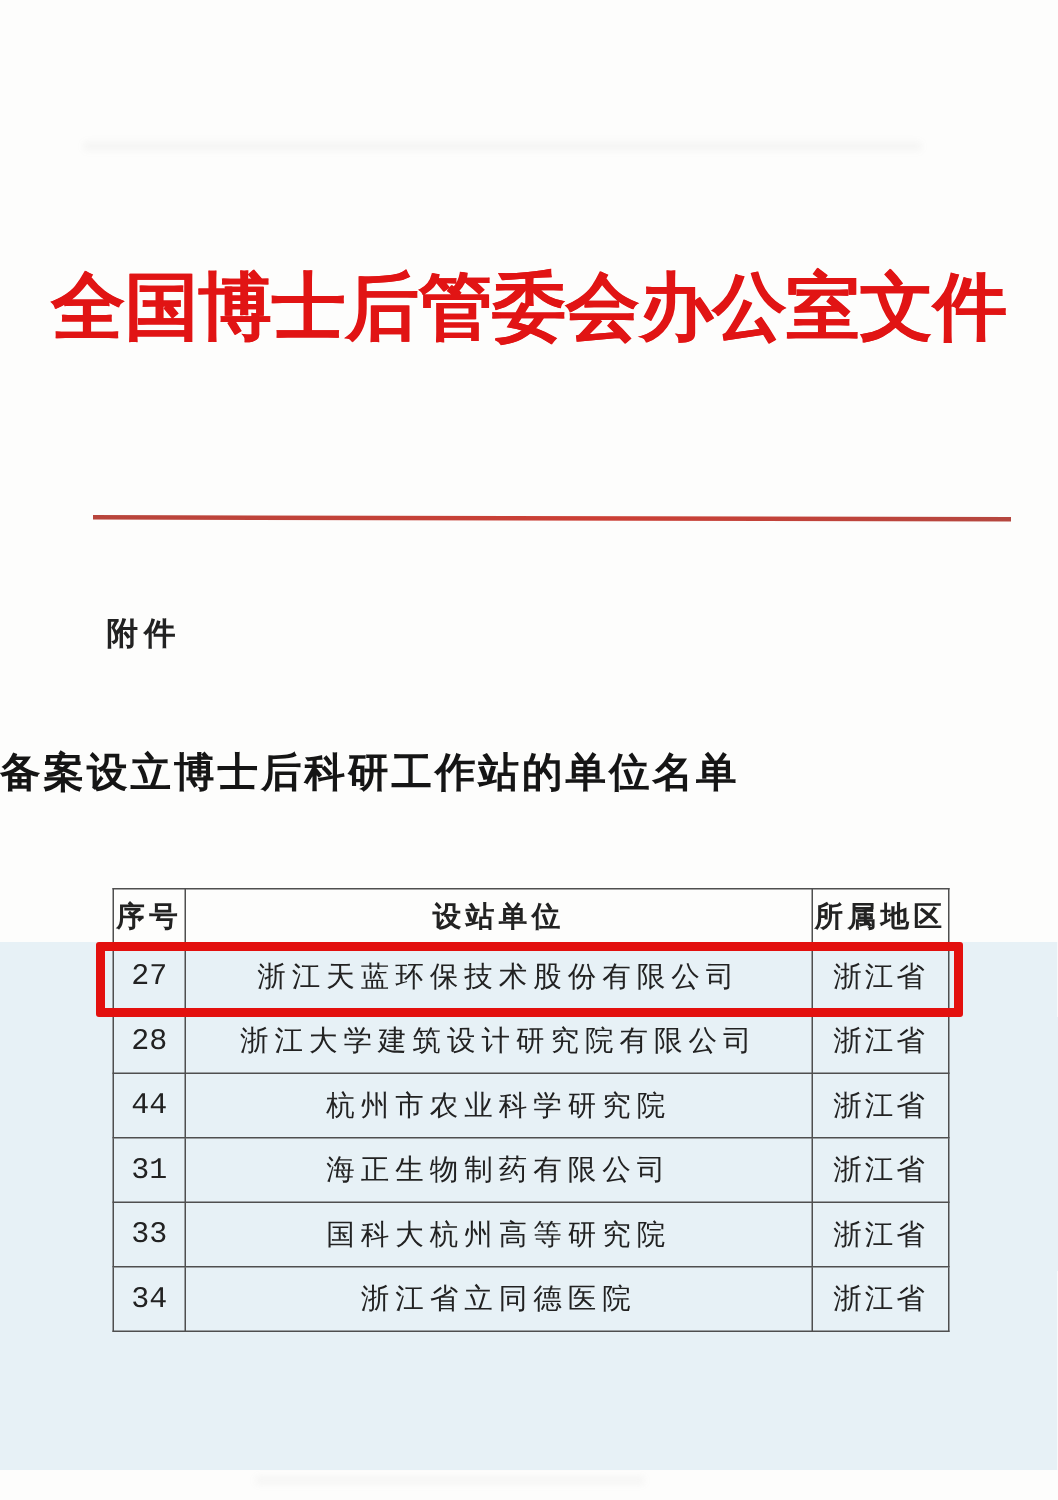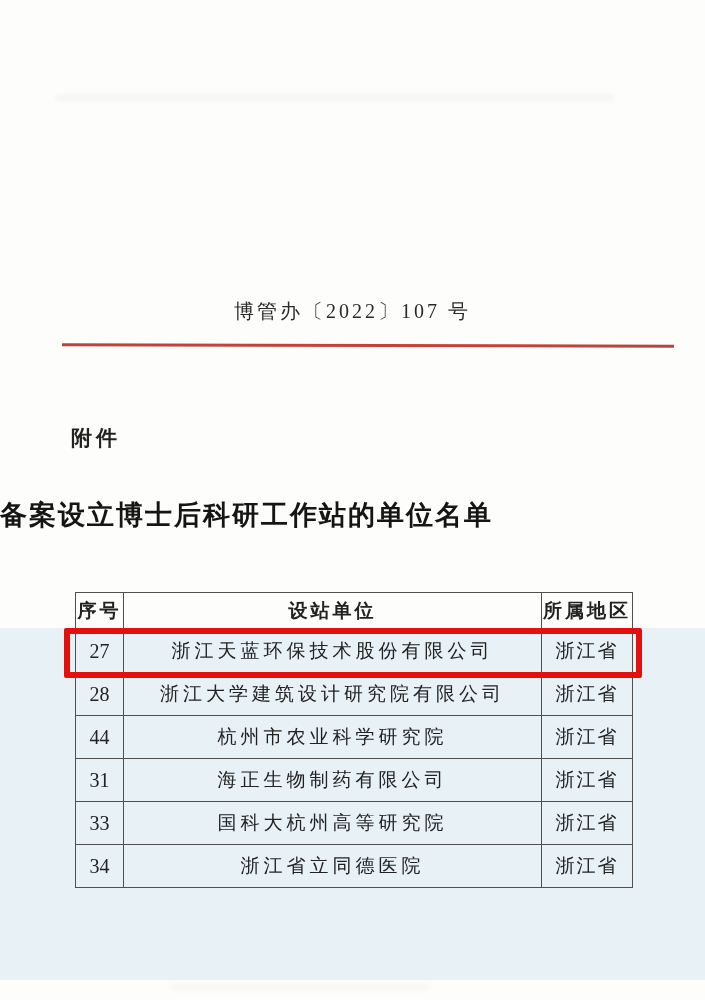--- a/index.html
+++ b/index.html
@@ -37,21 +37,21 @@
   .doc-number{
     position:absolute;left:0;top:298px;width:705px;
     text-align:center;font-size:20px;letter-spacing:3px;color:#2a2a2a;
   }
   .red-rule{
     position:absolute;left:62px;top:344px;width:612px;height:3px;
     background:linear-gradient(90deg,#b8453c,#cc3f35 55%,#b5473f);
     transform:rotate(0.12deg);
   }
   .attachment-label{
-    position:absolute;left:71px;top:424px;
+    position:absolute;left:71px;top:408px;
     font-family:Liberation Serif, serif;
     font-size:21px;font-weight:bold;letter-spacing:4px;color:#222;
   }
   .table-title{
     position:absolute;left:0;top:497px;width:705px;
     font-size:27px;font-weight:bold;
     letter-spacing:2px;color:#151515;white-space:nowrap;
   }
 
   table.roster{
@@ -60,41 +60,41 @@
     font-size:19px;color:#222;padding-left:48px;
   }
   table.roster col.c-no{width:48px;}
   table.roster col.c-unit{width:418px;}
   table.roster col.c-region{width:91px;}
   table.roster th,table.roster td{
     border:1px solid #4f4f4f;text-align:center;vertical-align:middle;
     padding:0;overflow:hidden;white-space:nowrap;background:transparent;
   }
   table.roster thead tr{height:37px;}
-  table.roster tbody tr{height:43px;}
+  table.roster tbody tr{height:43px;font-family:Liberation Mono, monospace;}
   table.roster th{font-weight:bold;letter-spacing:3px;font-size:19px;}
   td.no-cell{font-size:20px;letter-spacing:0;}
   td.unit-cell{letter-spacing:4px;}
   td.region-cell{letter-spacing:2px;}
 
   .highlight-box{
     position:absolute;left:64px;top:628px;width:578px;height:50px;
     border:6px solid #e3100e;box-sizing:border-box;
     border-radius:2px;pointer-events:none;
   }
 </style>
 </head>
 <body>
 
 <div class="page">
 
   <div class="smudge-top"></div>
 
+  <div class="doc-title">全国博士后管委会办公室文件</div>
 
-  <div class="doc-number">博管办〔2022〕107 号</div>
 
   <div class="red-rule"></div>
 
   <div class="attachment-label">附件</div>
 
   <div class="table-title">备案设立博士后科研工作站的单位名单</div>
 
   <div class="blue-band"></div>
 
   <table class="roster">

